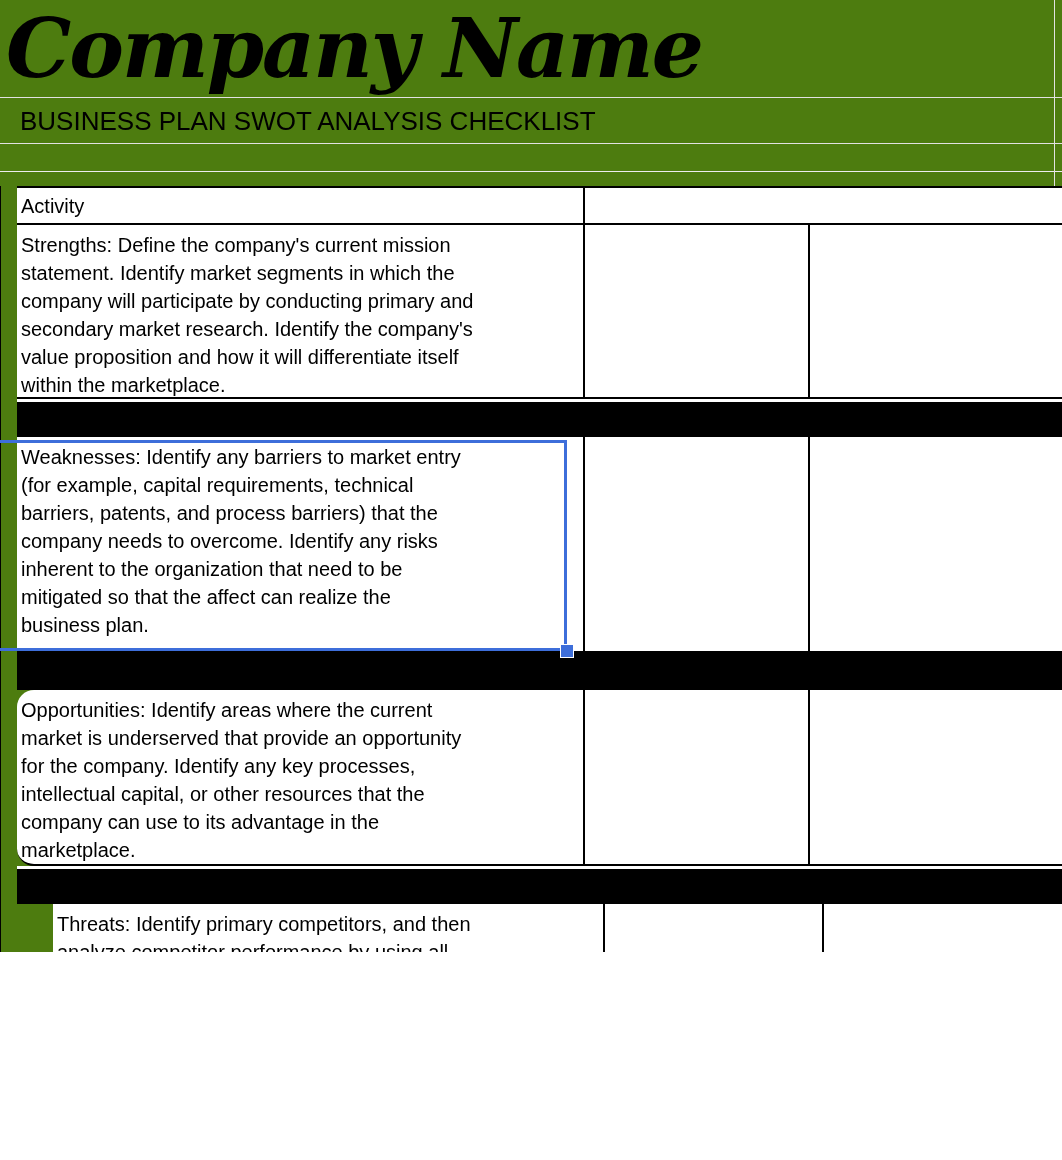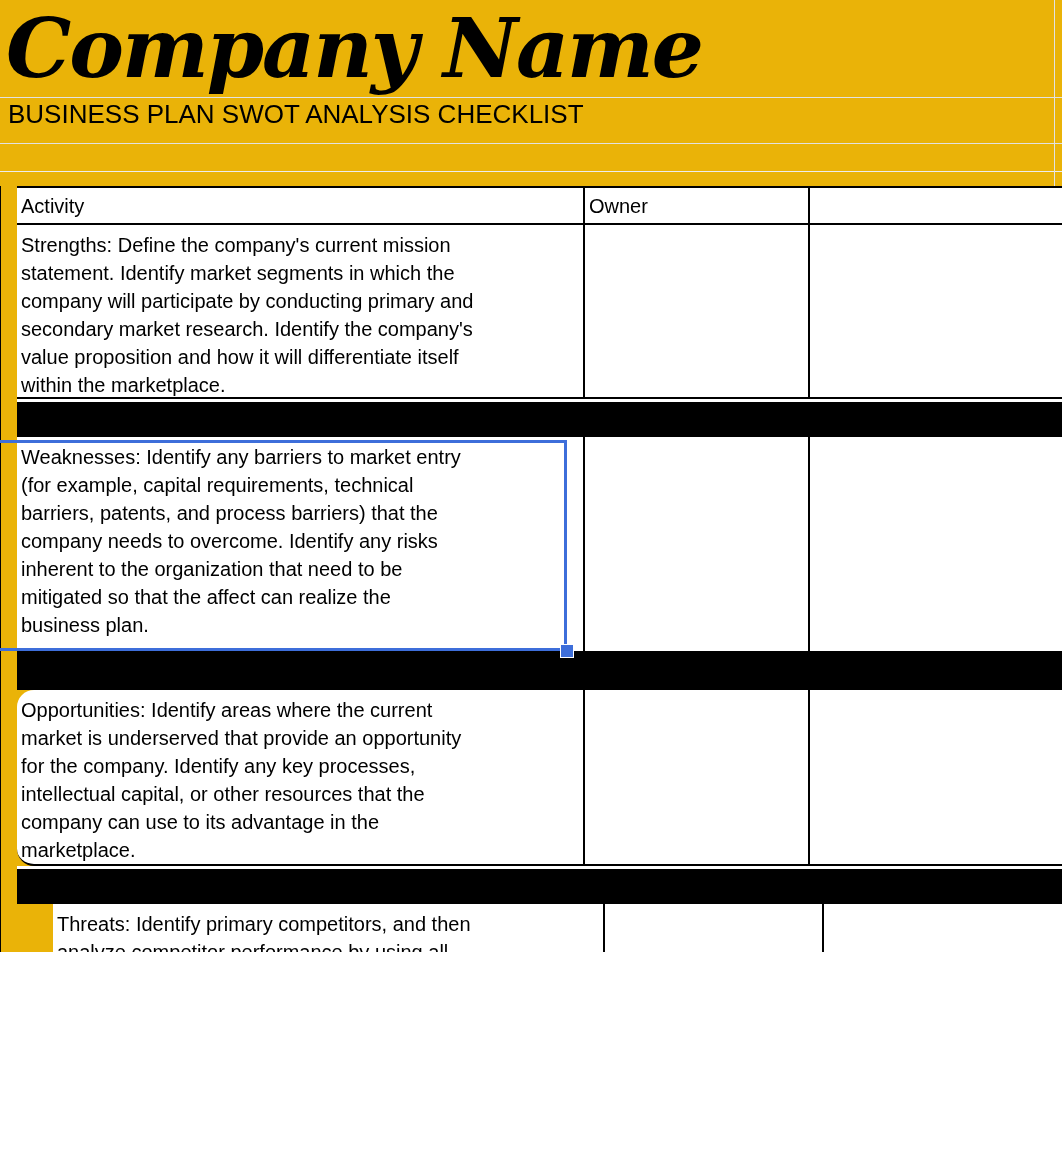--- a/index.html
+++ b/index.html
@@ -1,36 +1,36 @@
 <!DOCTYPE html>
 <html><head>
 <meta charset="utf-8">
 <style>
   html, body { margin:0; padding:0; background:#ffffff; }
   .sheet {
     position:relative; width:1062px; height:952px;
-    background:#eab308; overflow:hidden;
+    background:#4d7c0f; overflow:hidden;
     font-family:"Liberation Sans", sans-serif;
     color:#000;
   }
 
   
   .title-cell {
     position:absolute; left:0; top:0; width:1062px; height:98px;
     border-bottom:1px solid #e2e2e2; box-sizing:border-box;
   }
   .title-text {
     font-family:"DejaVu Serif", serif; font-style:italic; font-weight:bold;
     font-size:82px; letter-spacing:-2px; line-height:96px;
     padding-left:6px; white-space:nowrap;
   }
   .subtitle-cell {
     position:absolute; left:0; top:99px; width:1062px; height:45px;
     border-bottom:1px solid #e2e2e2; box-sizing:border-box;
-    display:flex; padding-left:8px;
+    display:flex; align-items:center; padding-left:20px;
     font-size:26px;
   }
   .empty-cell-row {
     position:absolute; left:0; top:145px; width:1062px; height:27px;
     border-bottom:1px solid #ededed; box-sizing:border-box;
   }
   .vgrid-right {
     position:absolute; left:1054px; top:0; width:1px; height:186px;
     background:#e2e2e2;
   }
@@ -106,23 +106,20 @@
   <div class="vgrid-right"></div>
 
   <div class="tbl-left-border"></div>
 
   <div class="tbl">
 
     <div class="trow hrow">
       <div class="cell cA hcell">
         <span>Activity</span>
       </div>
-      <div class="cell cB hcell">
-        <span>Owner</span>
-      </div>
       <div class="outside"></div>
     </div>
 
     <div class="trow r-strengths">
       <div class="cell cA">Strengths: Define the company's current mission
 statement.  Identify market segments in which the
 company will participate by conducting primary and
 secondary market research. Identify the company's
 value proposition and how it will differentiate itself
 within the marketplace.</div>

